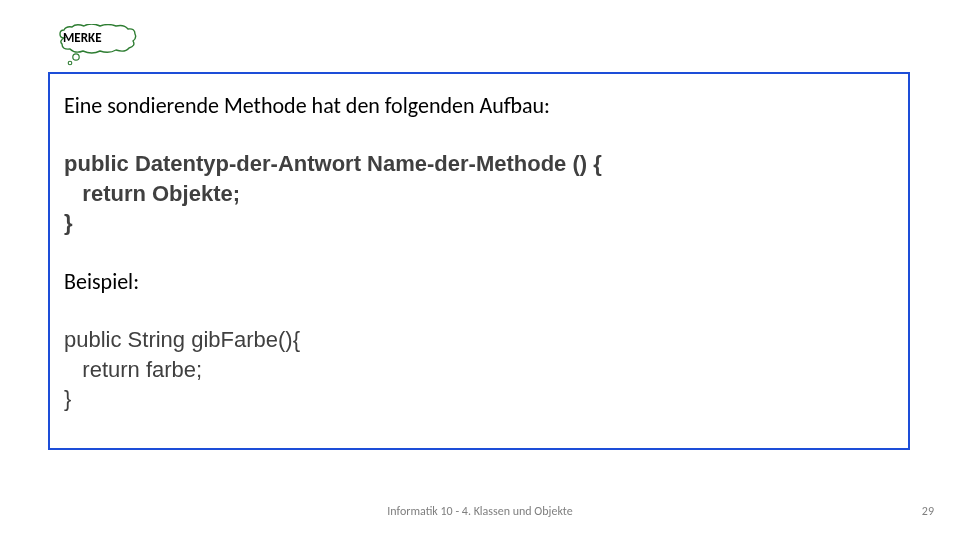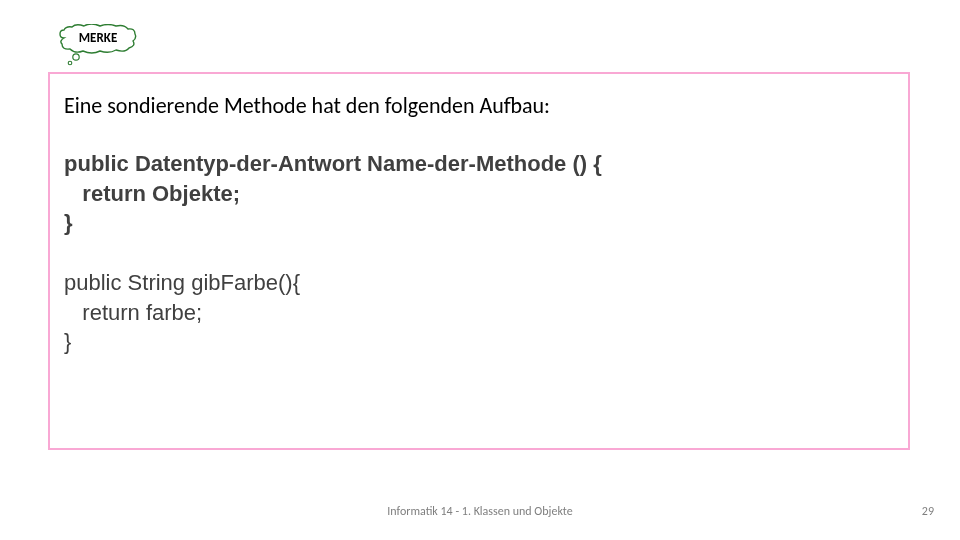--- a/index.html
+++ b/index.html
@@ -17,30 +17,29 @@
     top: 24px;
     left: 58px;
   }
   .merke-cloud {
     position: relative;
     width: 70px;
     height: 26px;
     font-size: 13px;
     font-weight: 700;
     color: #000;
-    text-align: center;
     line-height: 26px;
   }
   .content-box {
     position: absolute;
     top: 72px;
     left: 48px;
     width: 862px;
     height: 378px;
-    border: 2px solid #f9a8d4;
+    border: 2px solid #1d4ed8;
     box-sizing: border-box;
     padding: 18px 14px 10px 14px;
   }
   .intro {
     font-size: 22px;
     color: #000;
     margin-bottom: 30px;
   }
   .code-template {
     font-family: Arial, Helvetica, sans-serif;
@@ -91,19 +90,20 @@
     <circle cx="12" cy="39" r="1.8" fill="#ffffff" stroke="#2e7d32" stroke-width="1.1"></circle>
   </svg>
   <div class="merke-cloud" style="position:absolute; top:1px; left:5px;">MERKE</div>
 </div>
 
 <div class="content-box">
   <div class="intro">Eine sondierende Methode hat  den folgenden Aufbau:</div>
   <div class="code-template">public Datentyp-der-Antwort Name-der-Methode () {
    return Objekte;
 }</div>
+  <div class="example-label">Beispiel:</div>
   <div class="code-example">public String gibFarbe(){
    return farbe;
 }</div>
 </div>
 
-<div class="footer-center">Informatik 14 - 1. Klassen und Objekte</div>
+<div class="footer-center">Informatik 10 - 4. Klassen und Objekte</div>
 <div class="footer-pagenum">29</div>
 
 </body></html>

